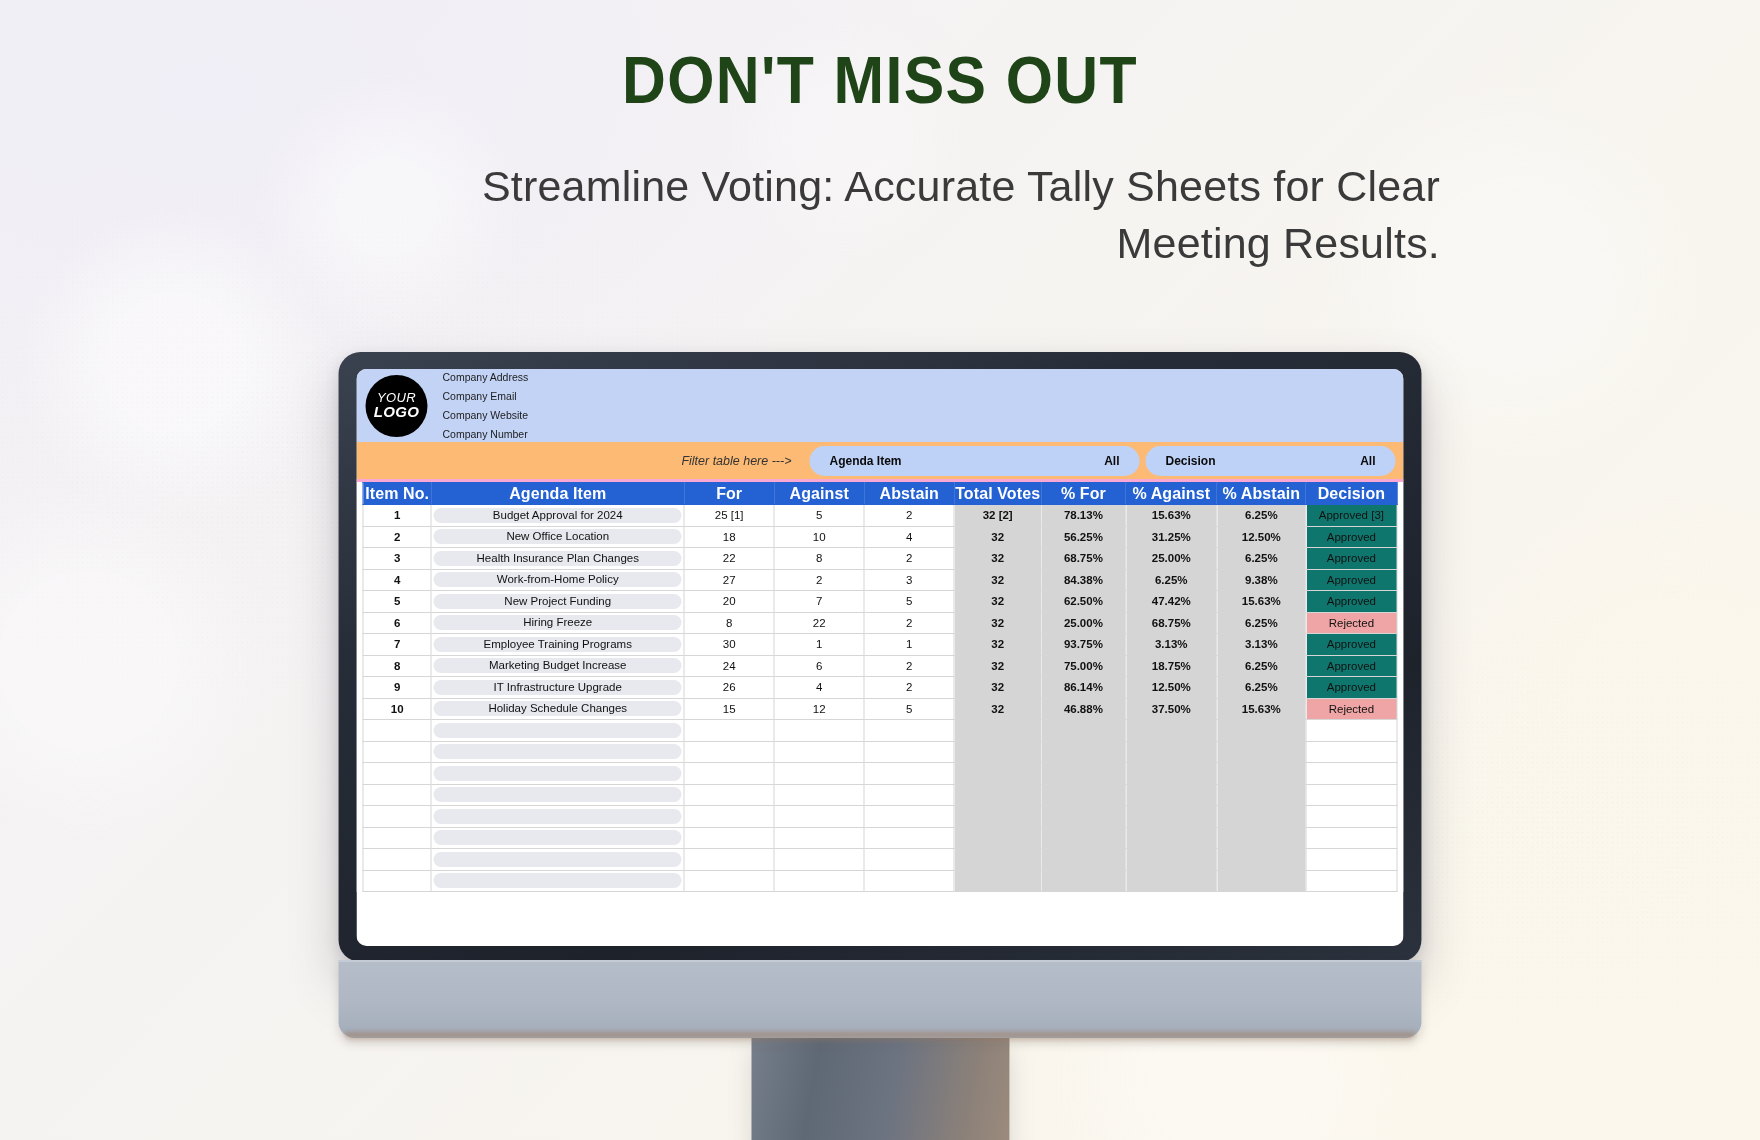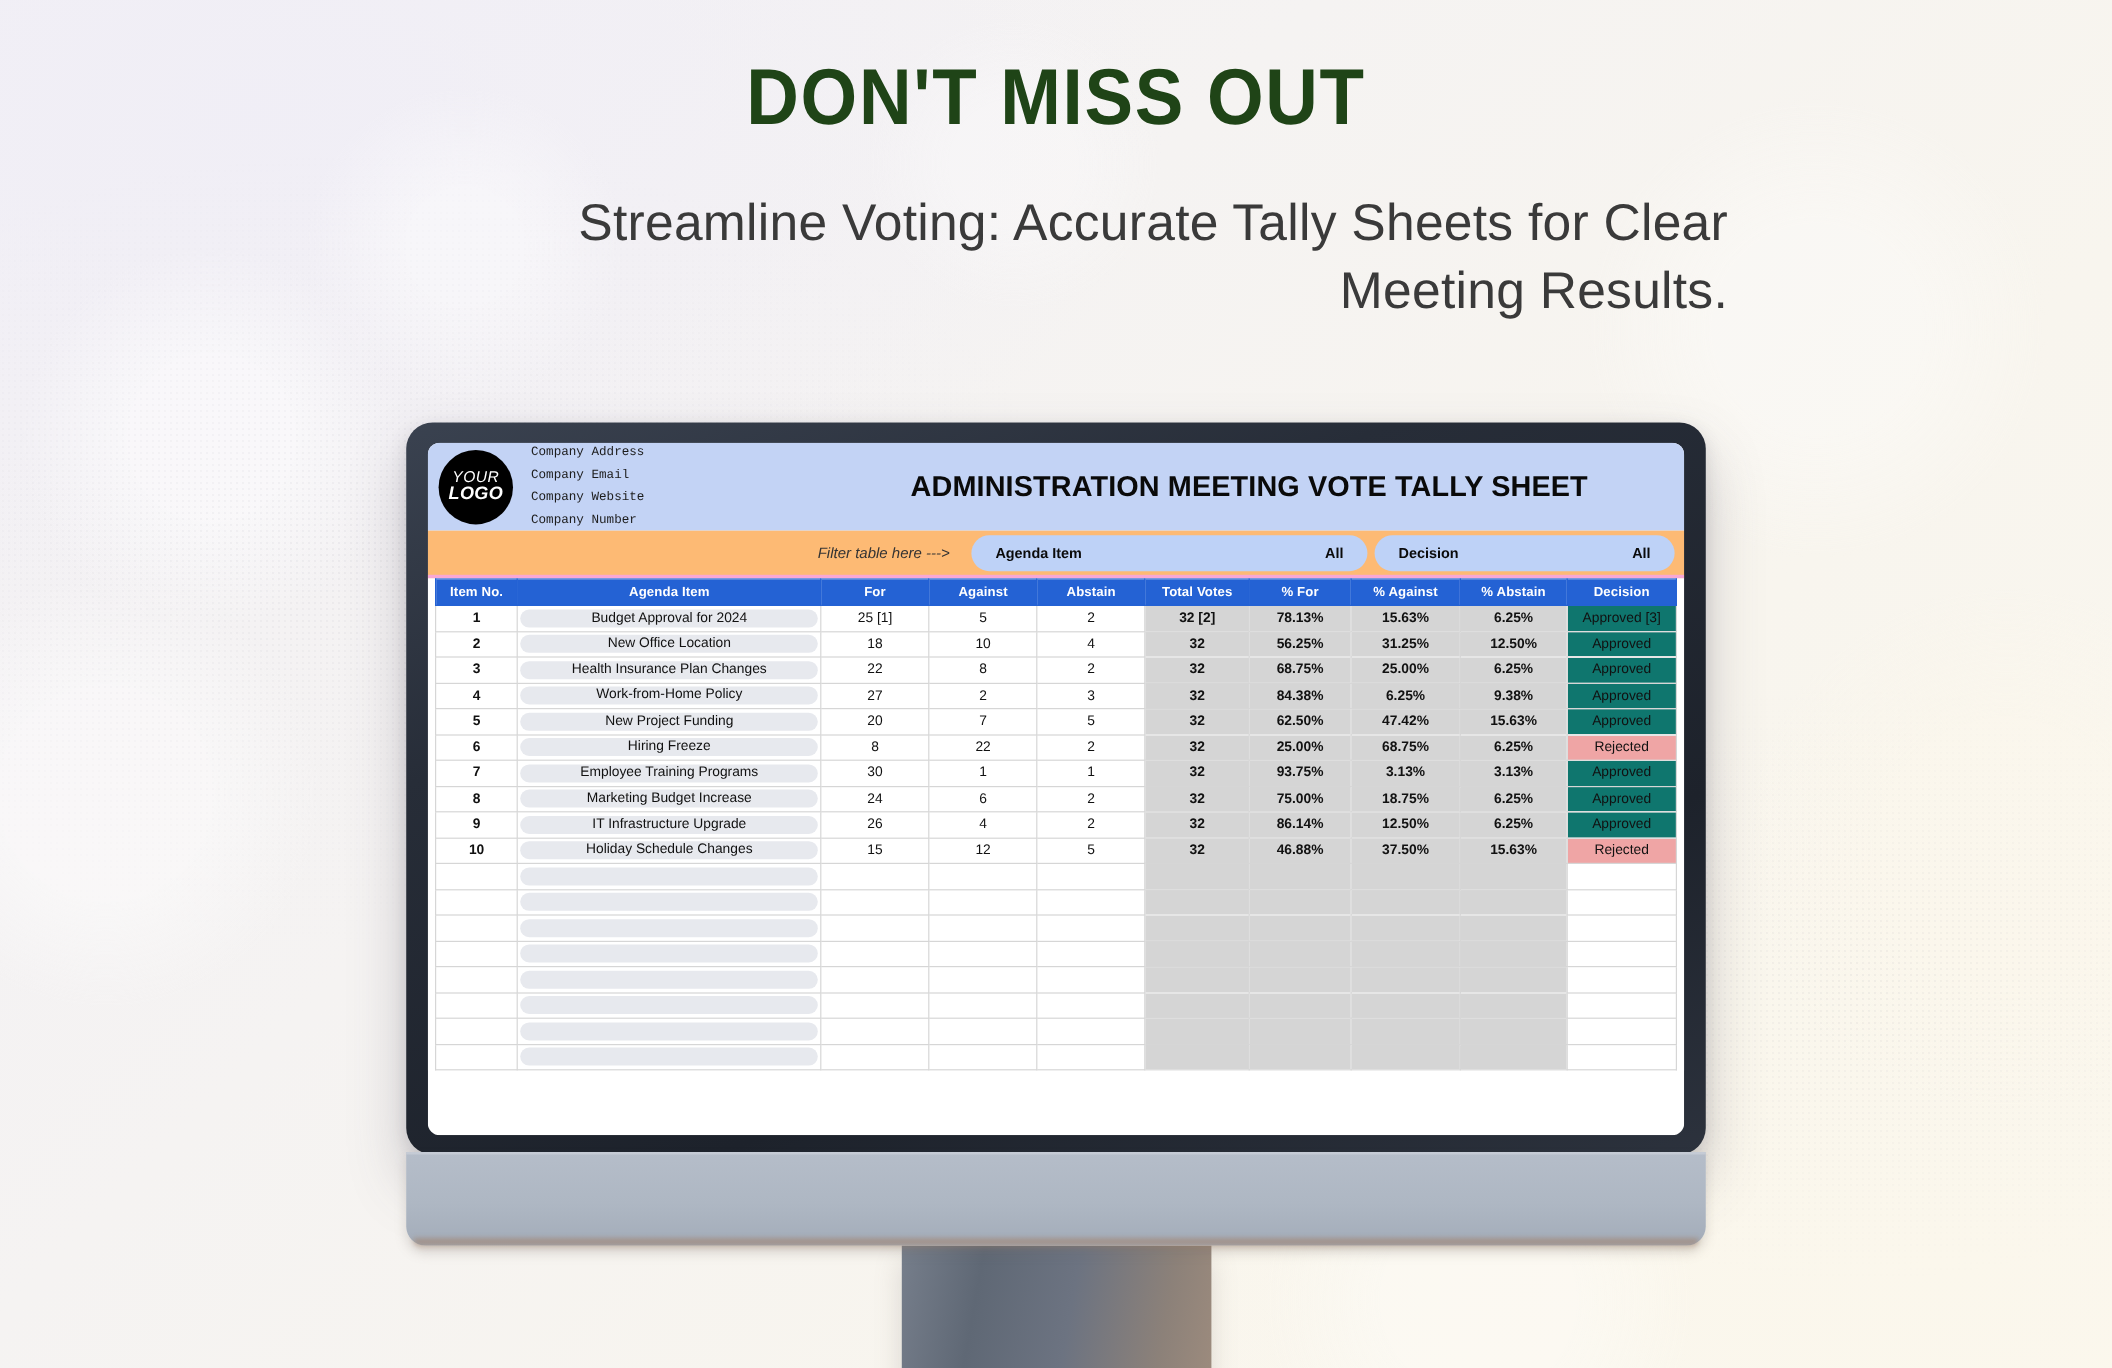--- a/index.html
+++ b/index.html
@@ -155,21 +155,21 @@
   .logo .l2 { font-size: 15px; font-weight: 700; letter-spacing: .3px; line-height: 1.05; }
 
   .company {
     margin-left: 15px;
     display: flex;
     flex-direction: column;
     justify-content: center;
     gap: 8.5px;
     flex: 0 0 auto;
   }
-  .company span { font-size: 10.5px; color: #1c1c1c; line-height: 1; font-family: Liberation Mono, monospace; }
+  .company span { font-size: 10.5px; color: #1c1c1c; line-height: 1; }
 
   .sheet-title {
     position: absolute;
     left: 330px;
     right: 8px;
     text-align: center;
     font-size: 24px;
     font-weight: 700;
     color: #0a0a0a;
     letter-spacing: .1px;
@@ -210,21 +210,21 @@
   table.grid {
     width: 100%;
     border-collapse: collapse;
     table-layout: fixed;
     font-size: 11.5px;
   }
   table.grid th {
     background: #2462d4;
     color: #fff;
     font-weight: 700;
-    font-size: 11px;
+    font-size: 16px;
     height: 22px;
     border: 1px solid #2462d4;
     text-align: center;
     letter-spacing: .1px;
   }
   table.grid td {
     height: 21.5px;
     border: 1px solid #d6d6d6;
     text-align: center;
     color: #111;
@@ -280,21 +280,20 @@
           <div class="logo">
             <span class="l1">YOUR</span>
             <span class="l2">LOGO</span>
           </div>
           <div class="company">
             <span>Company Address</span>
             <span>Company Email</span>
             <span>Company Website</span>
             <span>Company Number</span>
           </div>
-          <div class="sheet-title">ADMINISTRATION MEETING VOTE TALLY SHEET</div>
         </div>
 
         <div class="filter-row">
           <span class="filter-label">Filter table here ---&gt;</span>
           <div class="pill agenda">
             <span>Agenda Item</span>
             <span>All</span>
           </div>
           <div class="pill decision">
             <span>Decision</span>

